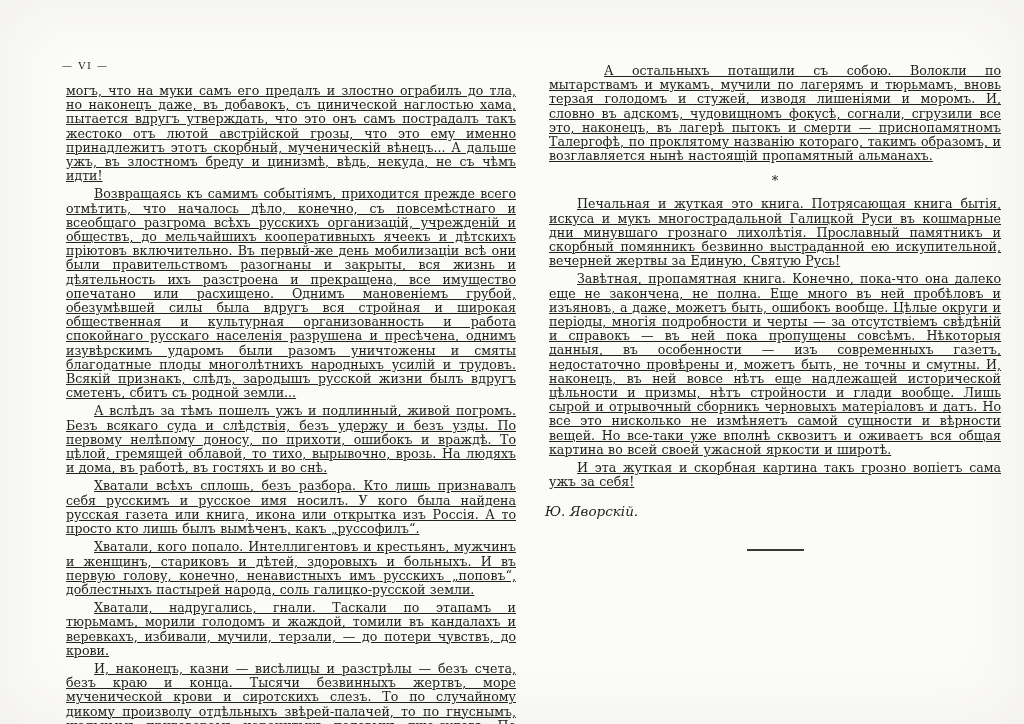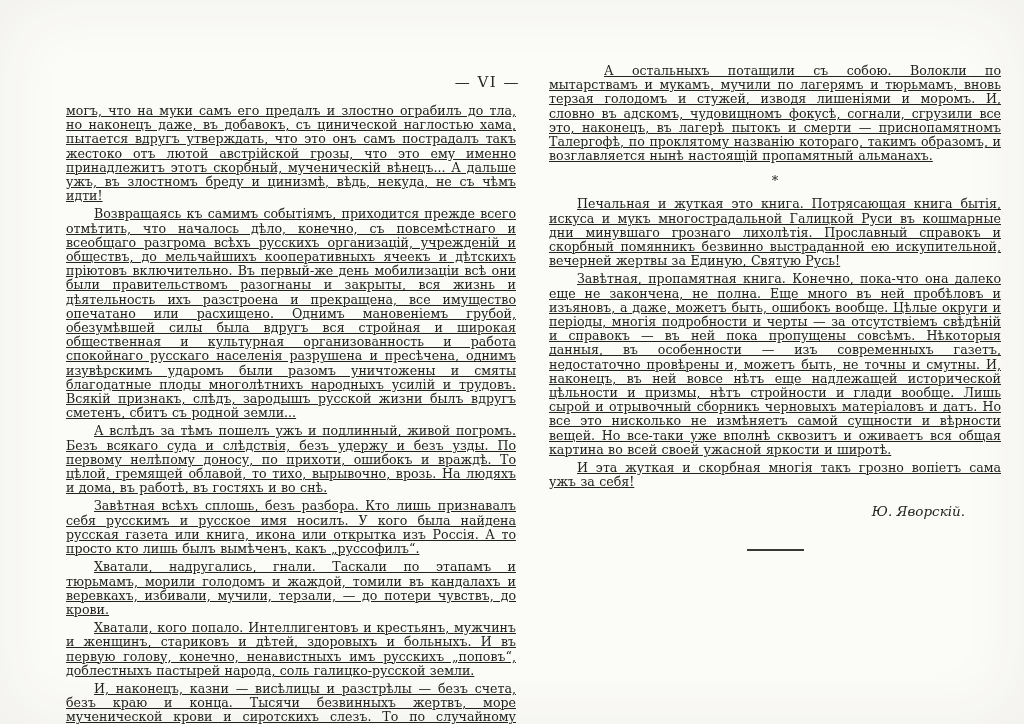--- a/index.html
+++ b/index.html
@@ -20,44 +20,44 @@
     inset: 0;
     box-shadow: inset 0 0 70px rgba(60,55,45,0.06);
   }
   .page {
     position: absolute;
     top: 60px;
   }
   .page-left  { left: 62px;  width: 458px; }
   .page-right { left: 545px; width: 460px; }
   .folio {
-    text-align: right;
-    font-size: 15px;
+    text-align: left;
+    font-size: 10px;
     letter-spacing: 1.5px;
-    margin: 13px 0 13px 0;
+    margin: 0 0 13px 0;
     color: #2a2927;
   }
   p.para {
     margin: 4px;
     text-align: justify;
     font-size: 12.6px;
     line-height: 14.2px;
     word-spacing: 0.4px;
     text-decoration: underline;
   }
   p.indent { text-indent: 28px; }
   p.big-indent { text-indent: 55px; }
   .sep-star {
     text-align: center;
     font-size: 13px;
     line-height: 13px;
     margin: 11px 0 10px 0;
   }
   .signature {
-    text-align: right;
+    text-align: left;
     font-style: italic;
     font-size: 13.5px;
     padding-right: 40px;
     margin-top: 14px;
   }
   .end-rule {
     width: 57px;
     height: 2px;
     background: #3a3835;
     margin: 30px auto 0 auto;
@@ -67,32 +67,32 @@
 <body>
 
 <div class="scan">
 
   <section class="page page-left">
     <div class="folio">— VI —</div>
     <div>
       <p class="para">могъ, что на муки самъ его предалъ и злостно ограбилъ до тла, но наконецъ даже, въ добавокъ, съ цинической наглостью хама, пытается вдругъ утверждать, что это онъ самъ пострадалъ такъ жестоко отъ лютой австрійской грозы, что это ему именно принадлежитъ этотъ скорбный, мученическій вѣнецъ... А дальше ужъ, въ злостномъ бреду и цинизмѣ, вѣдь, некуда, не съ чѣмъ идти!</p>
       <p class="para indent">Возвращаясь къ самимъ событіямъ, приходится прежде всего отмѣтить, что началось дѣло, конечно, съ повсемѣстнаго и всеобщаго разгрома всѣхъ русскихъ организацій, учрежденій и обществъ, до мельчайшихъ кооперативныхъ ячеекъ и дѣтскихъ пріютовъ включительно. Въ первый-же день мобилизаціи всѣ они были правительствомъ разогнаны и закрыты, вся жизнь и дѣятельность ихъ разстроена и прекращена, все имущество опечатано или расхищено. Однимъ мановеніемъ грубой, обезумѣвшей силы была вдругъ вся стройная и широкая общественная и культурная организованность и работа спокойнаго русскаго населенія разрушена и пресѣчена, однимъ изувѣрскимъ ударомъ были разомъ уничтожены и смяты благодатные плоды многолѣтнихъ народныхъ усилій и трудовъ. Всякій признакъ, слѣдъ, зародышъ русской жизни былъ вдругъ сметенъ, сбитъ съ родной земли...</p>
       <p class="para indent">А вслѣдъ за тѣмъ пошелъ ужъ и подлинный, живой погромъ. Безъ всякаго суда и слѣдствія, безъ удержу и безъ узды. По первому нелѣпому доносу, по прихоти, ошибокъ и враждѣ. То цѣлой, гремящей облавой, то тихо, вырывочно, врозь. На людяхъ и дома, въ работѣ, въ гостяхъ и во снѣ.</p>
-      <p class="para indent">Завѣтная всѣхъ сплошь, безъ разбора. Кто лишь признавалъ себя русскимъ и русское имя носилъ. У кого была найдена русская газета или книга, икона или открытка изъ Россія. А то просто кто лишь былъ вымѣченъ, какъ „руссофилъ“.</p>
+      <p class="para indent">Хватали всѣхъ сплошь, безъ разбора. Кто лишь признавалъ себя русскимъ и русское имя носилъ. У кого была найдена русская газета или книга, икона или открытка изъ Россія. А то просто кто лишь былъ вымѣченъ, какъ „руссофилъ“.</p>
+      <p class="para indent">Хватали, кого попало. Интеллигентовъ и крестьянъ, мужчинъ и женщинъ, стариковъ и дѣтей, здоровыхъ и больныхъ. И въ первую голову, конечно, ненавистныхъ имъ русскихъ „поповъ“, доблестныхъ пастырей народа, соль галицко-русской земли.</p>
       <p class="para indent">Хватали, надругались, гнали. Таскали по этапамъ и тюрьмамъ, морили голодомъ и жаждой, томили въ кандалахъ и веревкахъ, избивали, мучили, терзали, — до потери чувствъ, до крови.</p>
-      <p class="para indent">Хватали, кого попало. Интеллигентовъ и крестьянъ, мужчинъ и женщинъ, стариковъ и дѣтей, здоровыхъ и больныхъ. И въ первую голову, конечно, ненавистныхъ имъ русскихъ „поповъ“, доблестныхъ пастырей народа, соль галицко-русской земли.</p>
       <p class="para indent">И, наконецъ, казни — висѣлицы и разстрѣлы — безъ счета, безъ краю и конца. Тысячи безвинныхъ жертвъ, море мученической крови и сиротскихъ слезъ. То по случайному дикому произволу отдѣльныхъ звѣрей-палачей, то по гнуснымъ, шальнымъ приговорамъ нарочитыхъ полевыхъ лже-судовъ. По нелѣпѣйшимъ провокаціямъ и доносамъ, съ одной стороны, а чудовищной жестокости, прихоти или ошибкѣ, съ другой. Море крови и слезъ...</p>
     </div>
   </section>
 
   <section class="page page-right">
     <div>
       <p class="para big-indent">А остальныхъ потащили съ собою. Волокли по мытарствамъ и мукамъ, мучили по лагерямъ и тюрьмамъ, вновь терзая голодомъ и стужей, изводя лишеніями и моромъ. И, словно въ адскомъ, чудовищномъ фокусѣ, согнали, сгрузили все это, наконецъ, въ лагерѣ пытокъ и смерти — приснопамятномъ Талергофѣ, по проклятому названію котораго, такимъ образомъ, и возглавляется нынѣ настоящій пропамятный альманахъ.</p>
       <div class="sep-star">*</div>
-      <p class="para indent">Печальная и жуткая это книга. Потрясающая книга бытія, искуса и мукъ многострадальной Галицкой Руси въ кошмарные дни минувшаго грознаго лихолѣтія. Прославный справокъ и скорбный помянникъ безвинно выстраданной ею искупительной, вечерней жертвы за Единую, Святую Русь!</p>
+      <p class="para indent">Печальная и жуткая это книга. Потрясающая книга бытія, искуса и мукъ многострадальной Галицкой Руси въ кошмарные дни минувшаго грознаго лихолѣтія. Прославный памятникъ и скорбный помянникъ безвинно выстраданной ею искупительной, вечерней жертвы за Единую, Святую Русь!</p>
       <p class="para indent">Завѣтная, пропамятная книга. Конечно, пока-что она далеко еще не закончена, не полна. Еще много въ ней пробѣловъ и изъяновъ, а даже, можетъ быть, ошибокъ вообще. Цѣлые округи и періоды, многія подробности и черты — за отсутствіемъ свѣдѣній и справокъ — въ ней пока пропущены совсѣмъ. Нѣкоторыя данныя, въ особенности — изъ современныхъ газетъ, недостаточно провѣрены и, можетъ быть, не точны и смутны. И, наконецъ, въ ней вовсе нѣтъ еще надлежащей исторической цѣльности и призмы, нѣтъ стройности и глади вообще. Лишь сырой и отрывочный сборникъ черновыхъ матеріаловъ и датъ. Но все это нисколько не измѣняетъ самой сущности и вѣрности вещей. Но все-таки уже вполнѣ сквозитъ и оживаетъ вся общая картина во всей своей ужасной яркости и широтѣ.</p>
-      <p class="para indent">И эта жуткая и скорбная многія такъ грозно вопіетъ сама ужъ за себя!</p>
+      <p class="para indent">И эта жуткая и скорбная картина такъ грозно вопіетъ сама ужъ за себя!</p>
       <div class="signature">Ю. Яворскій.</div>
       <div class="end-rule"></div>
     </div>
   </section>
 
 </div>
 
 </body></html>

